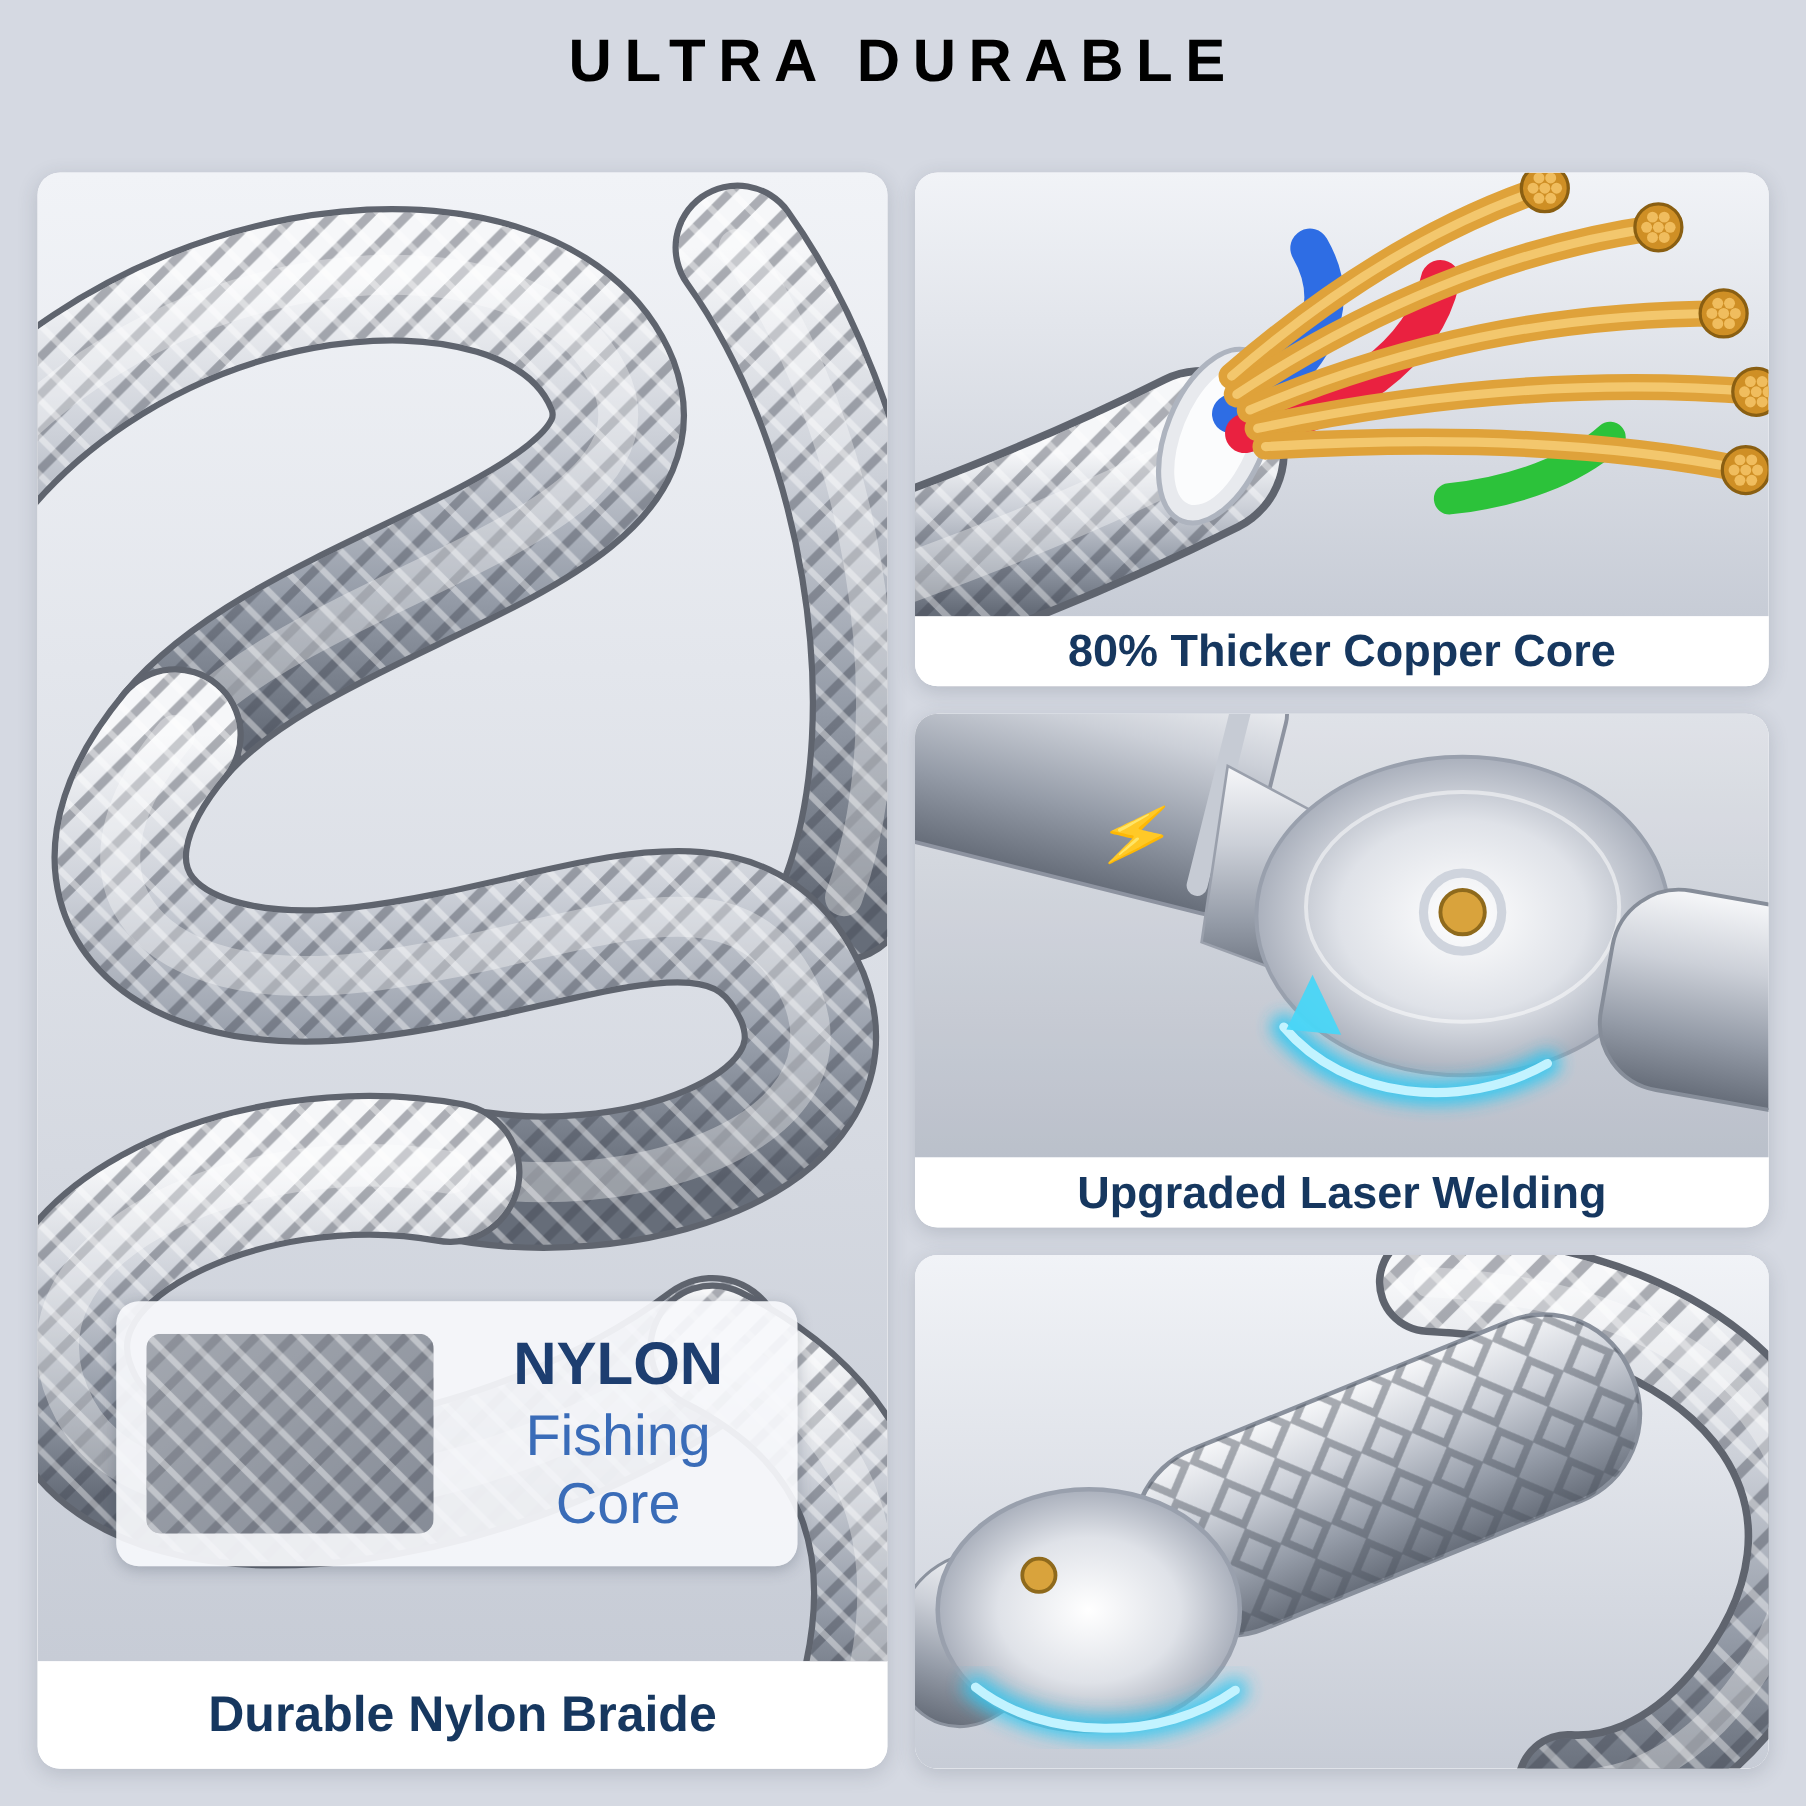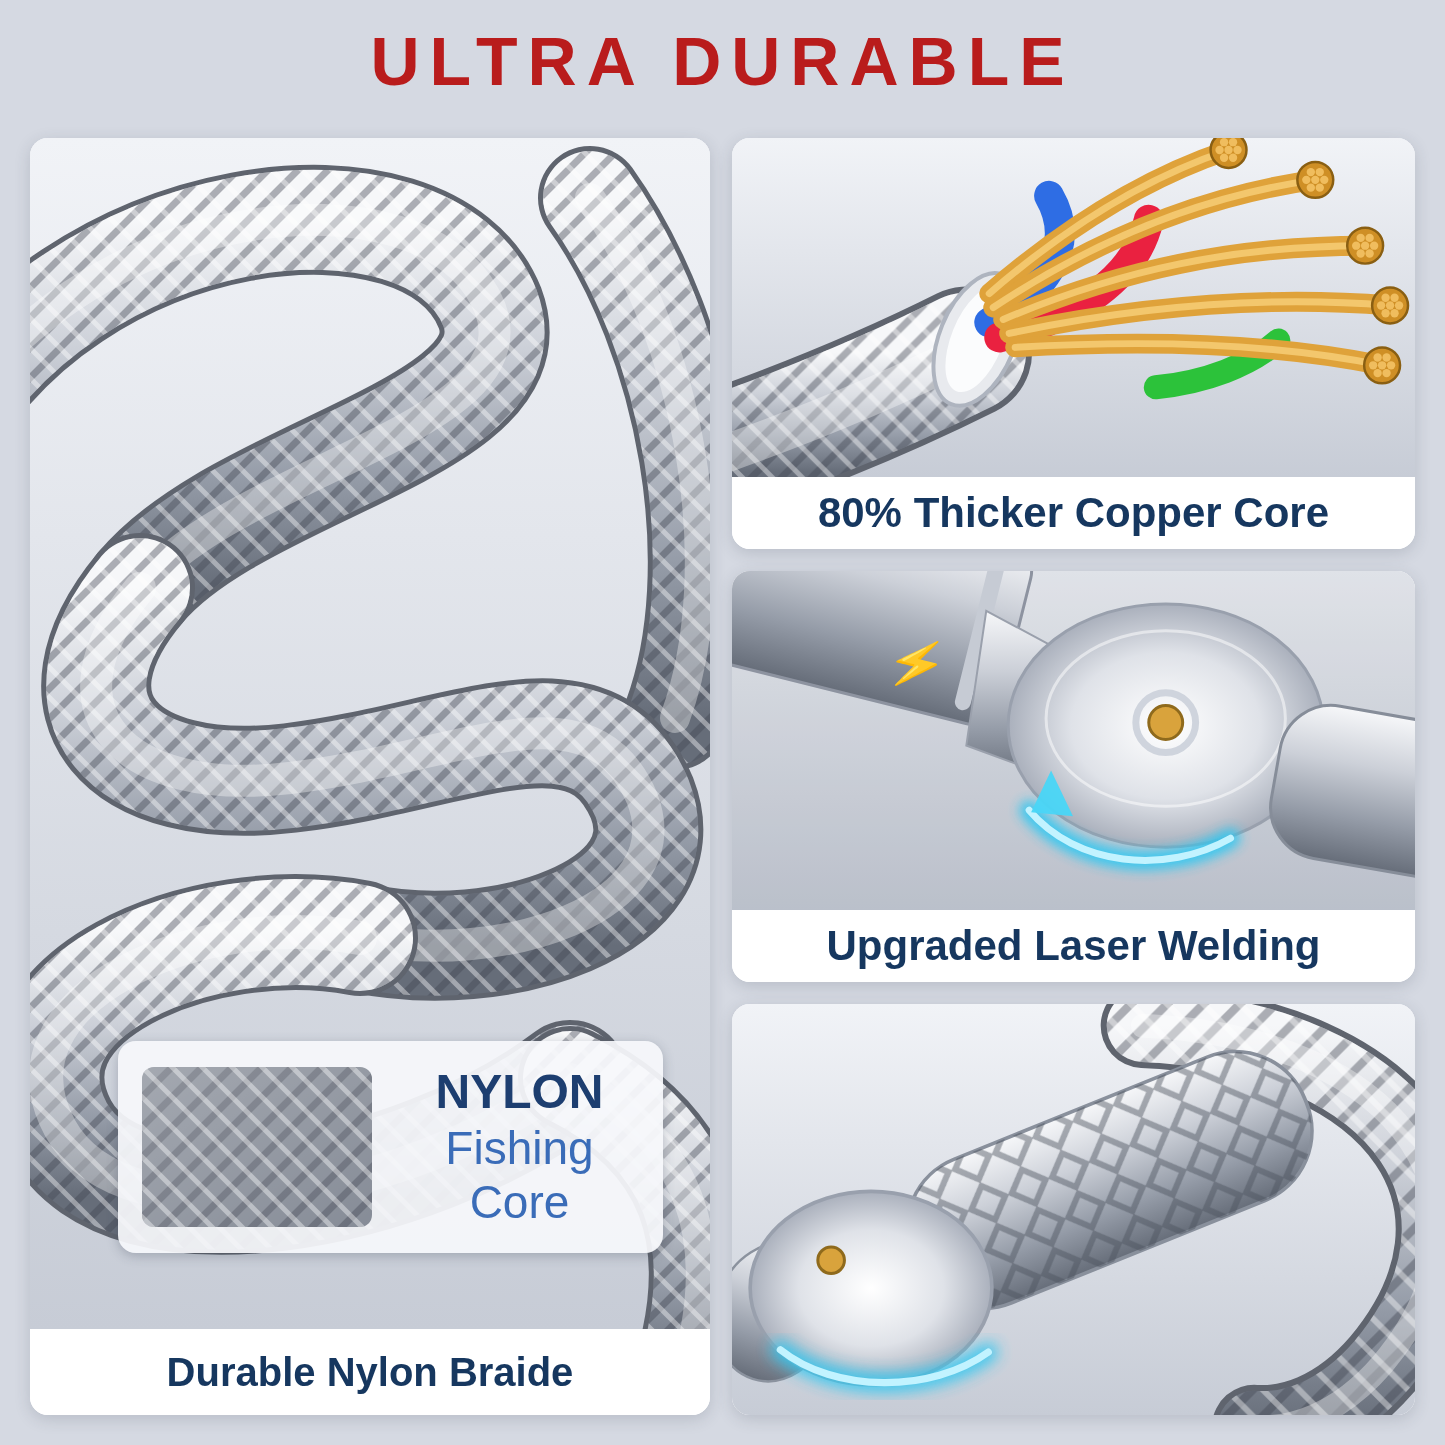--- a/index.html
+++ b/index.html
@@ -6,22 +6,22 @@
   html, body { width: 1445px; height: 1445px; }
   body {
     background: #d5d9e2;
     font-family: "Liberation Sans", sans-serif;
     overflow: hidden;
   }
   .page { position: relative; width: 1445px; height: 1445px; }
 
   .title {
     position: absolute; top: 22px; left: 0; width: 100%;
-    text-align: center; font-size: 68px; font-weight: 800;
-    letter-spacing: 10px; color: #b91c1c;
+    text-align: center; font-size: 48px; font-weight: 800;
+    letter-spacing: 10px; color: #000000;
   }
 
   .grid {
     position: absolute; left: 30px; top: 138px;
     width: 1385px; height: 1277px;
     display: grid; grid-template-columns: 680px 683px; column-gap: 22px;
   }
   .right-col { display: grid; grid-template-rows: 1fr 1fr 1fr; row-gap: 22px; }
 
   .panel {
@@ -30,34 +30,34 @@
     box-shadow: 0 4px 16px rgba(50,60,80,.18);
   }
   .photo { position: relative; flex: 1; overflow: hidden; background: #e9ebf1; }
   .photo > svg { position: absolute; left: 0; top: 0; width: 100%; height: 100%; }
 
   .caption {
     height: 86px; background: #ffffff;
     display: flex; align-items: center; justify-content: center;
     font-size: 40px; font-weight: 700; color: #16375f;
   }
-  .right-col .caption { height: 72px; font-size: 42px; }
+  .right-col .caption { height: 56px; font-size: 36px; }
 
   
   .edge  { stroke: #5f646e; fill: none; stroke-linecap: round; }
   .bodyc { stroke: url(#gSilver); fill: none; stroke-linecap: round; }
   .tex   { stroke: url(#pWeave); fill: none; stroke-linecap: round; }
   .hi    { stroke: rgba(255,255,255,.35); fill: none; stroke-linecap: round; }
   .wire  { fill: none; stroke-linecap: round; }
   .cu    { stroke: #dfa23a; fill: none; stroke-linecap: round; }
   .cuHi  { stroke: #f3c76d; fill: none; stroke-linecap: round; }
 
   
   .badge {
-    position: absolute; left: 88px; bottom: 76px; width: 545px; height: 212px;
+    position: absolute; left: 63px; bottom: 76px; width: 545px; height: 212px;
     background: rgba(246,248,251,.93); border-radius: 18px;
     display: flex; align-items: center; padding: 24px; gap: 28px;
     box-shadow: 0 3px 12px rgba(50,60,80,.28);
   }
   .swatch { width: 230px; height: 160px; border-radius: 12px; overflow: hidden; flex: none; }
   .swatch svg { width: 100%; height: 100%; display: block; }
   .badge-text { flex: 1; text-align: center; line-height: 1.18; }
   .badge-line1 { font-size: 48px; font-weight: 800; color: #1d3e70; }
   .badge-line2, .badge-line3 { font-size: 46px; font-weight: 400; color: #3a6cb8; text-align: center; }
 </style>

